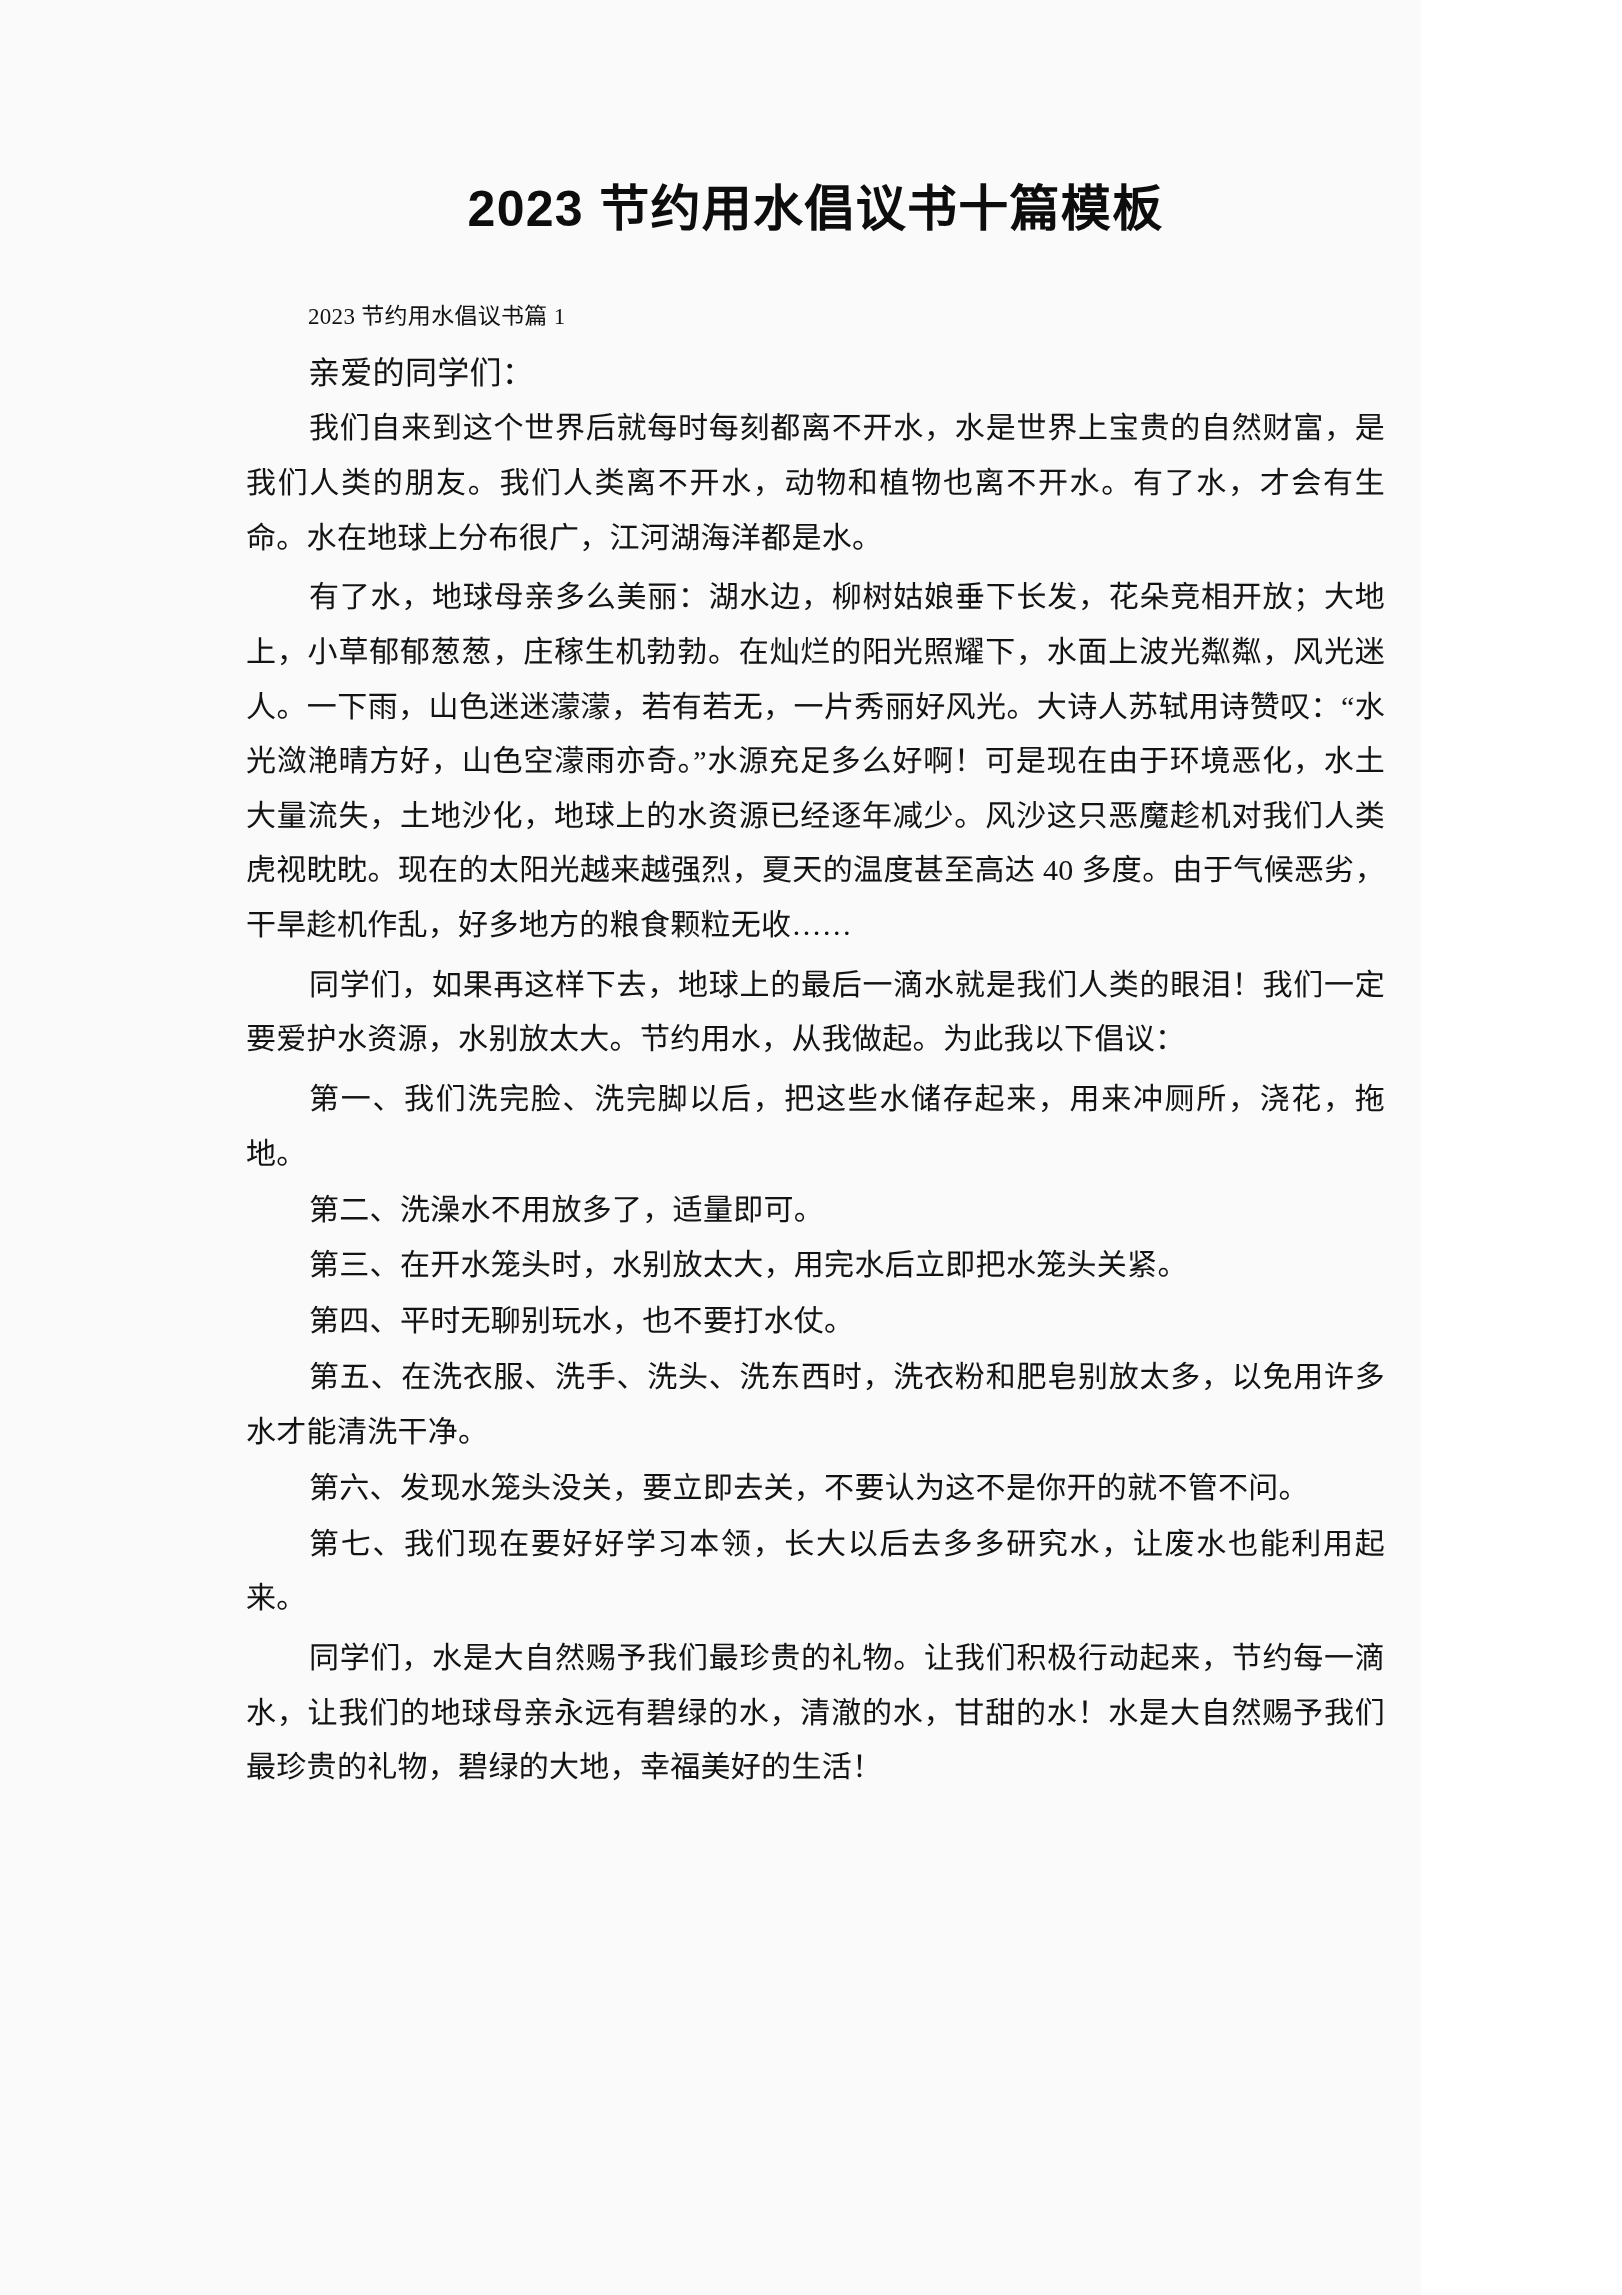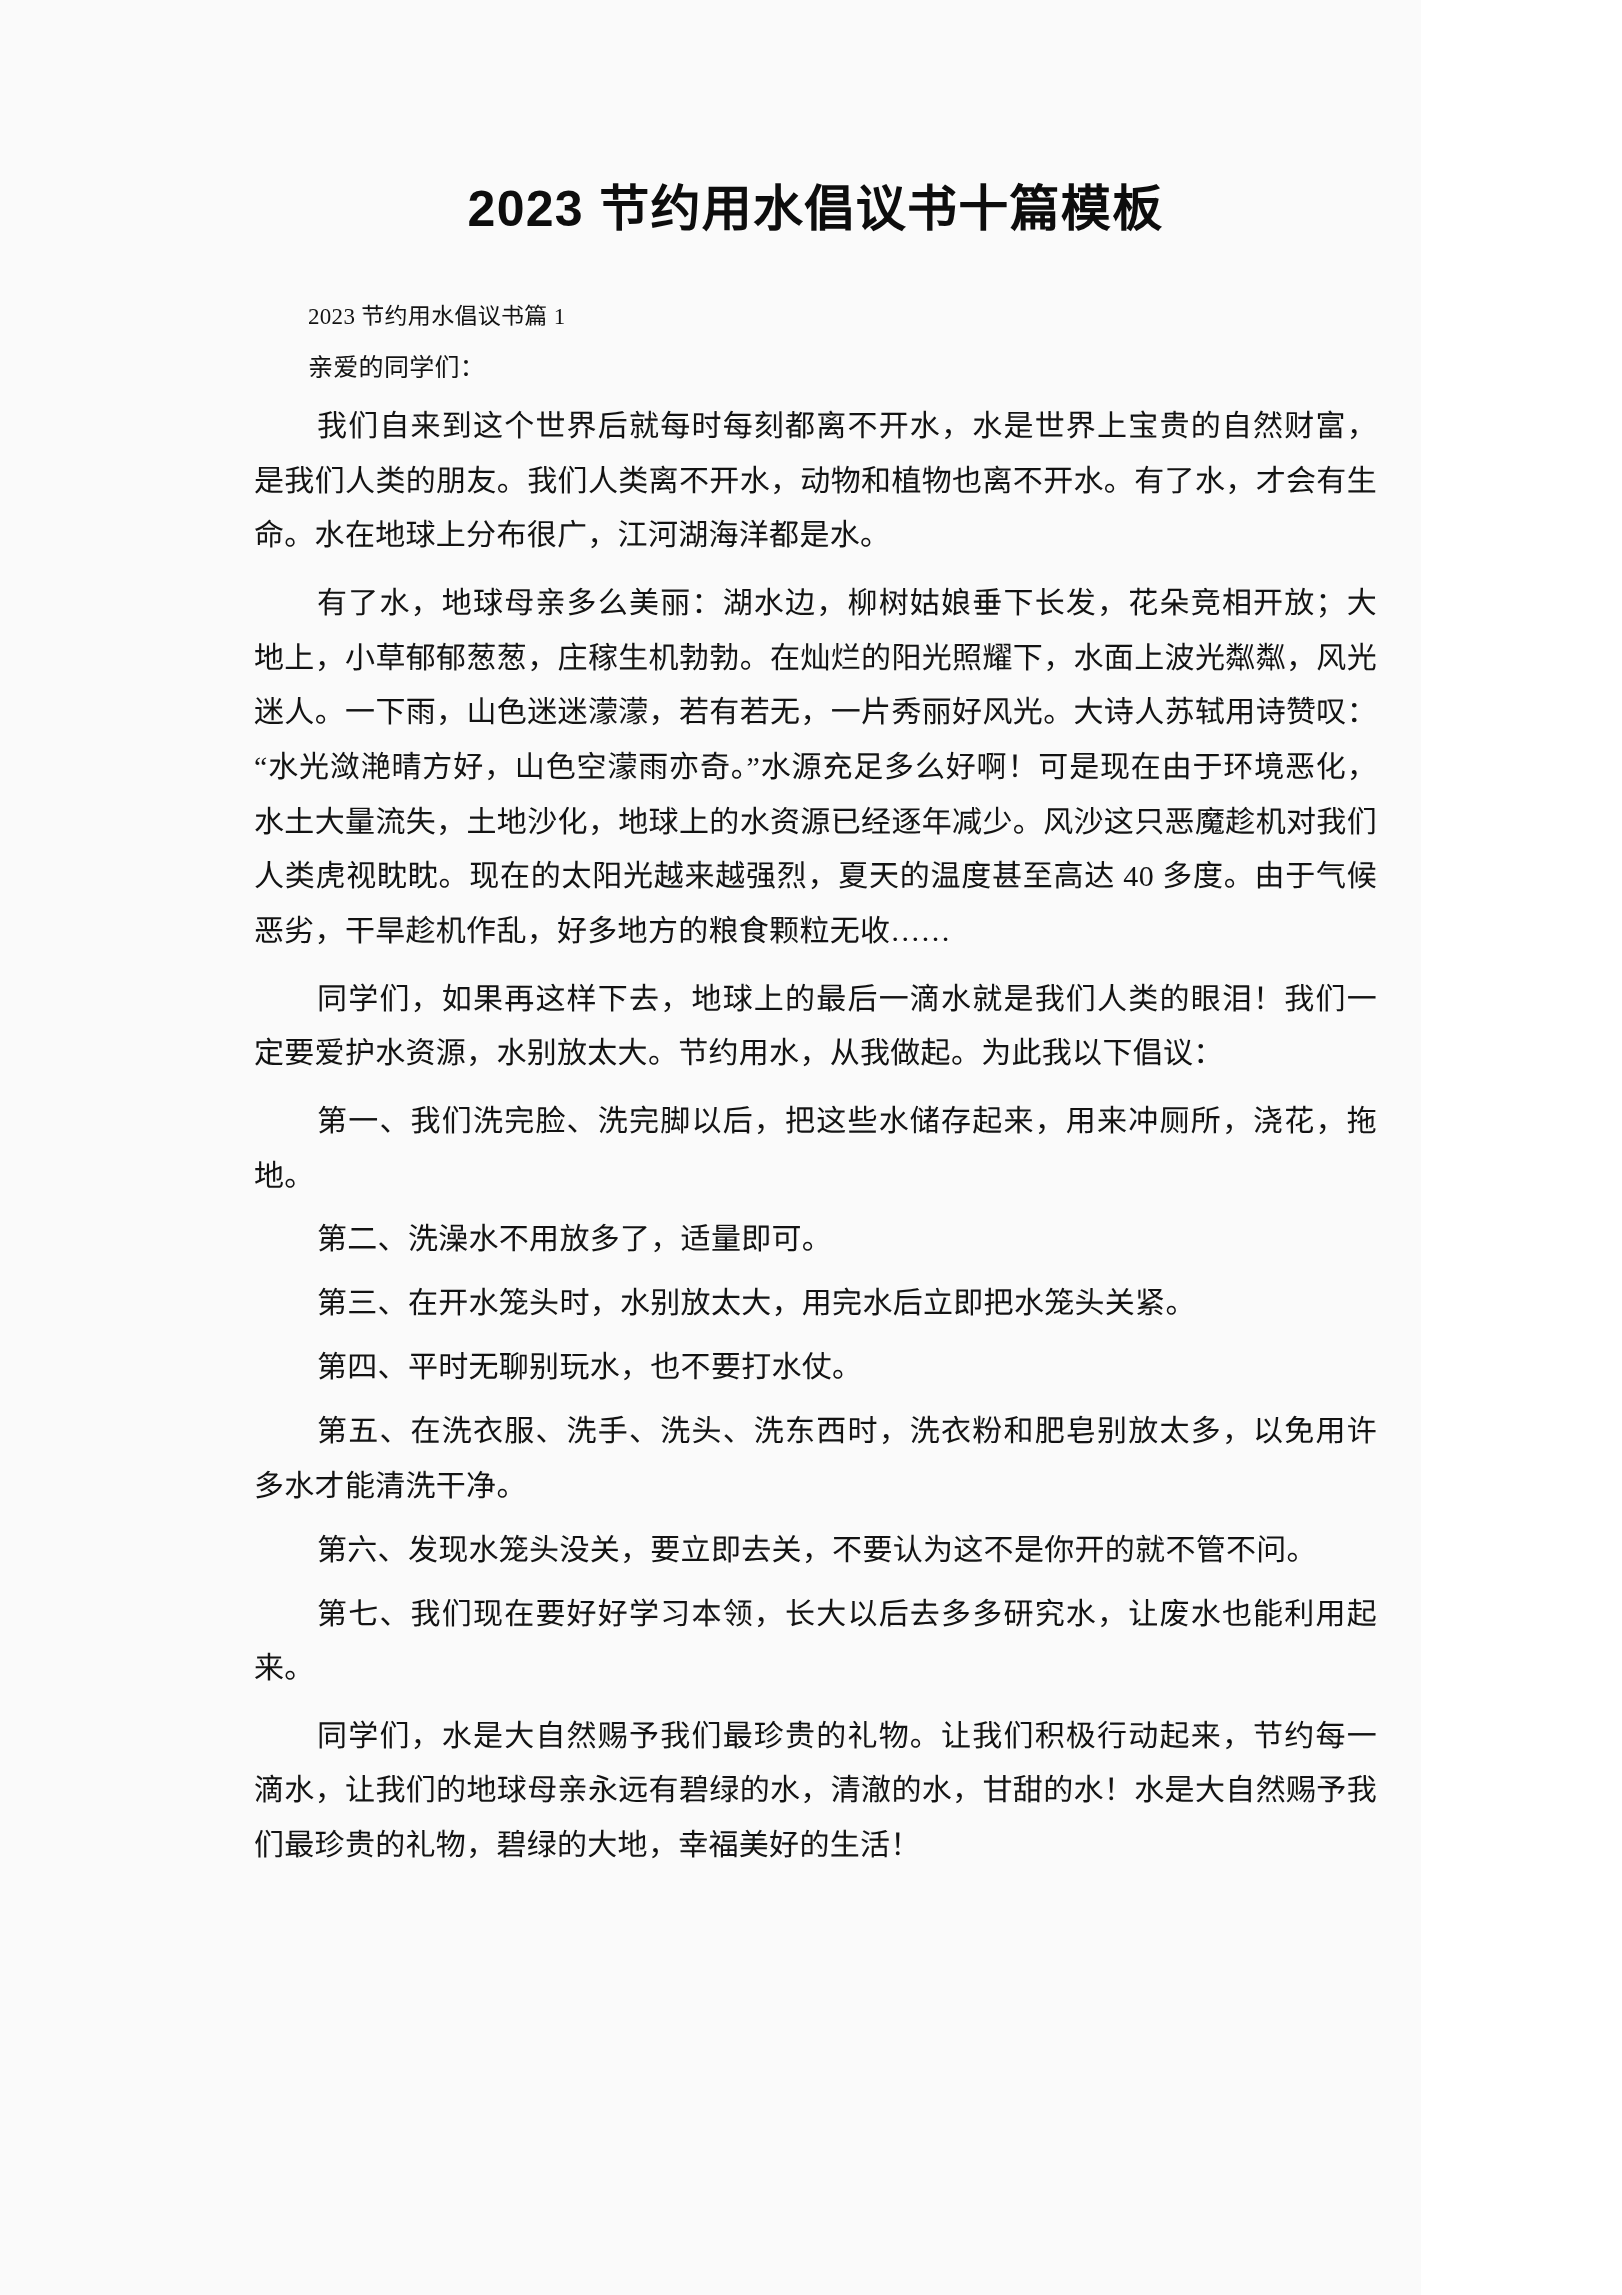--- a/index.html
+++ b/index.html
@@ -38,31 +38,31 @@
   }
   .subtitle {
     font-size: 23px;
     line-height: 1.45;
     margin: 0;
     padding-top: 59px;
     text-indent: 62px;
     letter-spacing: 0.3px;
   }
   .salutation {
-    font-size: 25px;
+    font-size: 32px;
     line-height: 1.45;
     margin: 0;
     padding-top: 17px;
     text-indent: 62px;
     letter-spacing: 0.3px;
   }
   p.body-para {
     font-size: 30px;
     line-height: 1.82;
-    margin: 8px;
+    margin: 0;
     padding-top: 5.2px;
     text-indent: 63px;
     text-align: justify;
     text-justify: inter-ideograph;
     letter-spacing: 0.3px;
     word-break: break-all;
   }
   p.body-para.tight {
     padding-top: 1.3px;
   }

